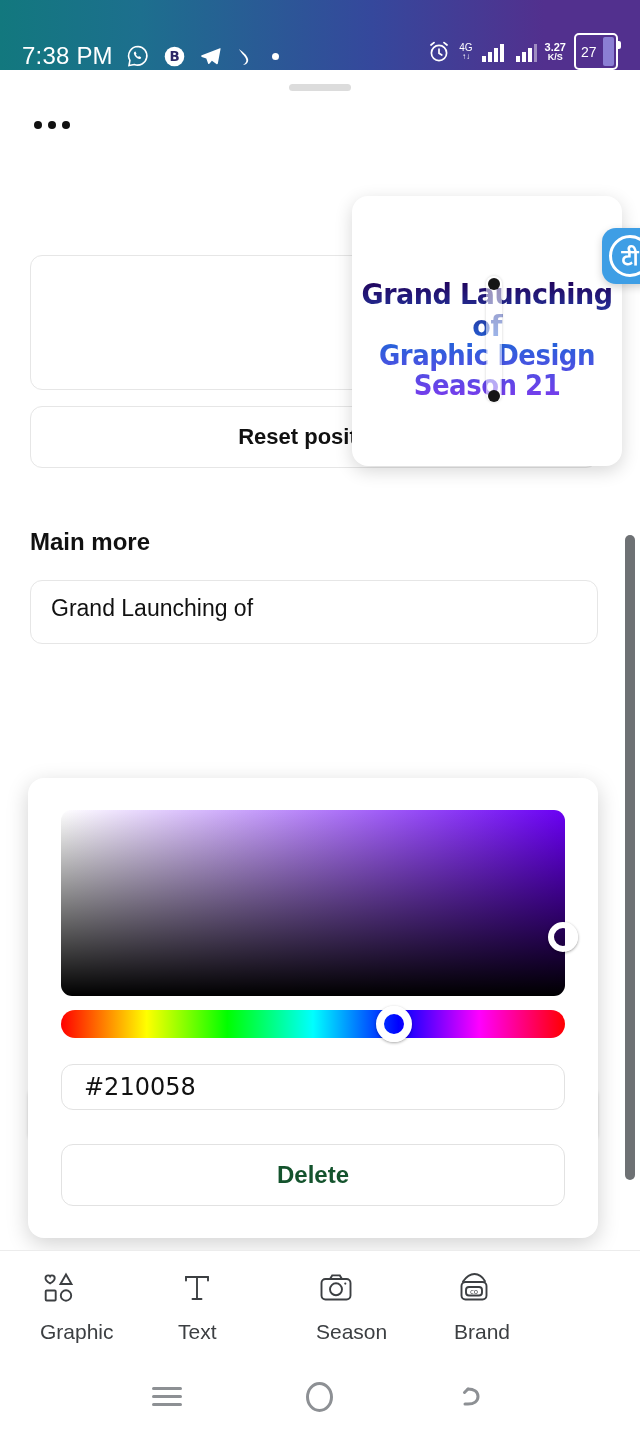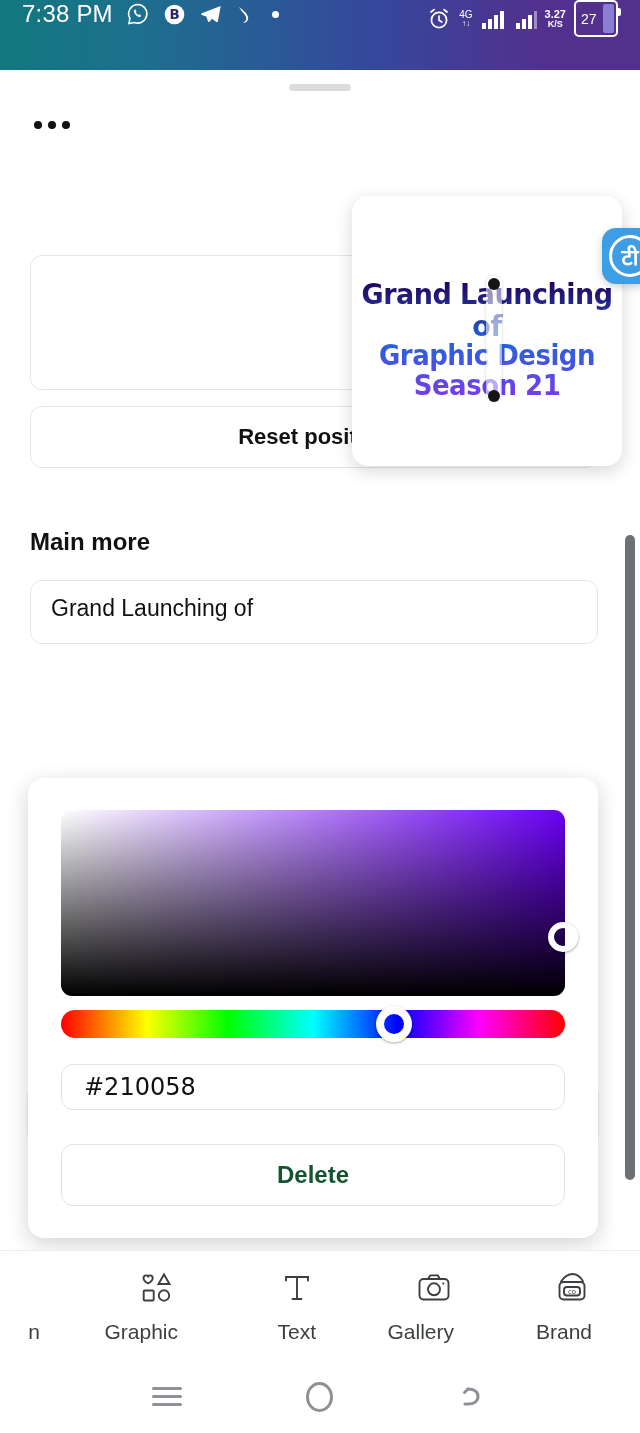--- a/index.html
+++ b/index.html
@@ -8,21 +8,21 @@
     font-family: "Liberation Sans", sans-serif;
     background:#ffffff;
     overflow:hidden;
     position:relative;
   }
 
   
   #status-bar{
     position:absolute; top:0; left:0; width:640px; height:70px;
     background:linear-gradient(90deg,#12787e 0%,#1d6f8e 22%,#35489c 58%,#4a3590 80%,#52308e 100%);
-    display:flex; align-items:flex-start; justify-content:space-between;
+    display:flex; align-items:flex-end; justify-content:space-between;
     padding:0 22px; color:#ffffff;
   }
   #sb-left{ display:flex; align-items:center; gap:13px; }
   #sb-time{ font-size:24px; font-weight:400; letter-spacing:.2px; }
   #sb-right{ display:flex; align-items:center; gap:8px; }
   .sb-ico{ display:flex; align-items:center; }
   .dot-ico{ width:7px;height:7px;border-radius:50%;background:#fff; margin-left:6px;}
   .netspeed{ display:flex;flex-direction:column;align-items:center;line-height:1;font-size:11px;font-weight:700;}
   .netspeed span:last-child{font-size:9px;}
   .net4g{ display:flex;flex-direction:column;align-items:center;line-height:1;font-size:10px;font-weight:400;}
@@ -175,21 +175,21 @@
     background:#6e7174; border-radius:5px;
   }
 
   
   #bottom-nav{
     position:absolute; top:1250px; left:0; width:640px; height:110px;
     background:#fff; border-top:1px solid #ececec;
     display:flex; align-items:center;
   }
   .nav-item{
-    display:flex; flex-direction:column; align-items:flex-end; gap:11px;
+    display:flex; flex-direction:column; align-items:flex-start; gap:11px;
     color:#3c3f42; flex:0 0 auto;
   }
   .nav-label{ font-size:21px; color:#3c3f42; }
   .nav-icon{ height:42px; display:flex; align-items:center; justify-content:center; }
 
   
   #android-nav{
     position:absolute; top:1360px; left:0; width:640px; height:73px;
     background:#fff; display:flex; align-items:center; justify-content:space-around;
     padding:0 90px;
@@ -367,21 +367,21 @@
 
   <div class="nav-item" style="width:138px">
     <div class="nav-icon">
       <svg width="40" height="40" viewBox="0 0 40 40" fill="none" stroke="#3c3f42" stroke-width="1.9">
         <rect x="5.5" y="11" width="29" height="20.5" rx="4"></rect>
         <path d="M14 11l2.2-3.6h7.6L26 11"></path>
         <circle cx="20" cy="21.3" r="6"></circle>
         <circle cx="29.3" cy="15.6" r="1.1" fill="#3c3f42" stroke="none"></circle>
       </svg>
     </div>
-    <div class="nav-label">Gallery</div>
+    <div class="nav-label">Season</div>
   </div>
 
   <div class="nav-item" style="width:138px">
     <div class="nav-icon">
       <svg width="40" height="40" viewBox="0 0 40 40" fill="none" stroke="#3c3f42" stroke-width="1.9">
         <rect x="7.5" y="14" width="25" height="17.5" rx="4"></rect>
         <path d="M9 13.5c3.5-5 8-7.5 11.5-7.5S28 8 31 13.2" stroke-linecap="round"></path>
         <rect x="12" y="19" width="16" height="8.5" rx="3"></rect>
         <text x="20" y="26" font-size="7" text-anchor="middle" fill="#3c3f42" stroke="none" font-family="DejaVu Sans">co</text>
       </svg>

